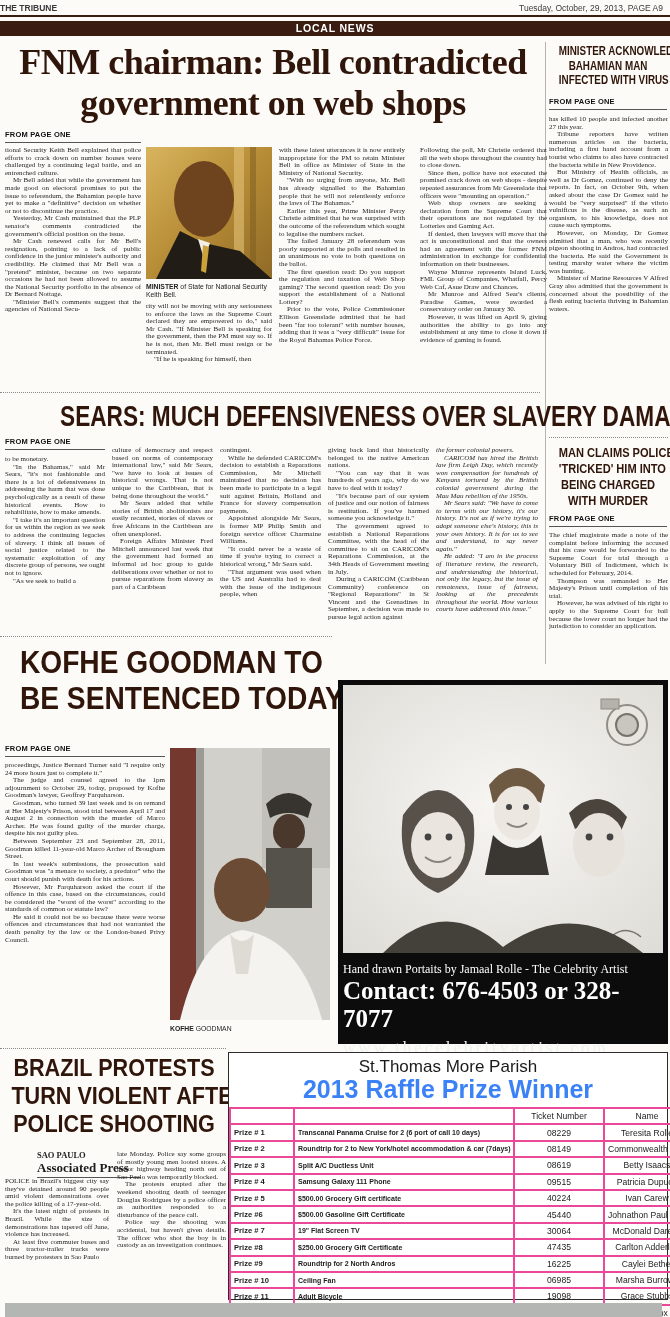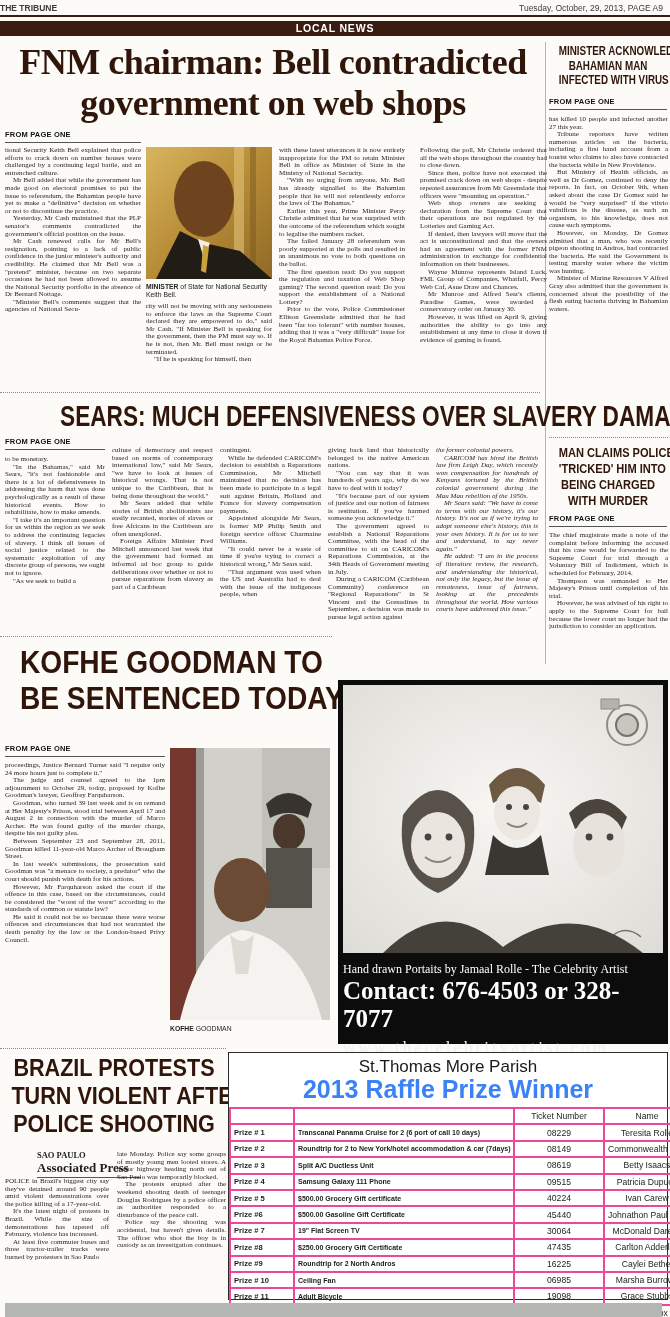--- a/index.html
+++ b/index.html
@@ -241,21 +241,21 @@
     <div class="ln" style="transform:scaleX(.9);">BRAZIL PROTESTS</div>
     <div class="ln" style="transform:scaleX(.9);">TURN VIOLENT AFTER</div>
     <div class="ln" style="transform:scaleX(.9);">POLICE SHOOTING</div>
   </div>
   <div class="abs" style="left:5px;top:1150px;width:104px;border-bottom:1.2px solid #555;padding-bottom:1px;font-family:Liberation Serif, serif;margin-left:32px;">
     <div style="font-size:8.5px;font-weight:bold;">SAO PAULO</div>
     <div style="font-size:13px;font-weight:bold;">Associated Press</div>
   </div>
   <div class="abs col" style="left:5px;top:1178px;width:104px;height:122px;">
       <p>POLICE in Brazil's biggest city say they've detained around 90 people amid violent demonstrations over the police killing of a 17-year-old.</p>
-      <p>It's the latest night of protests in Brazil. While the size of demonstrations has tapered off February, violence has increased.</p>
+      <p>It's the latest night of protests in Brazil. While the size of demonstrations has tapered off June, violence has increased.</p>
       <p>At least five commuter buses and three tractor-trailer trucks were burned by protesters in Sao Paulo</p>
     </div>
   <div class="abs col" style="left:117px;top:1151px;width:109px;height:149px;">
       <p>late Monday. Police say some groups of mostly young men looted stores. A major highway heading north out of Sao Paulo was temporarily blocked.</p>
       <p>The protests erupted after the weekend shooting death of teenager Douglas Rodrigues by a police officer as authorities responded to a disturbance of the peace call.</p>
       <p>Police say the shooting was accidental, but haven't given details. The officer who shot the boy is in custody as an investigation continues.</p>
     </div>
 
   <div class="abs" style="left:228px;top:1052px;width:440px;height:248px;background:#fff;border:1.5px solid #2b2b2b;box-sizing:border-box;">
     <div style="text-align:center;font-family:'Liberation Sans',sans-serif;font-size:17px;margin-top:4px;color:#1a1a1a;">St.Thomas More Parish</div>

